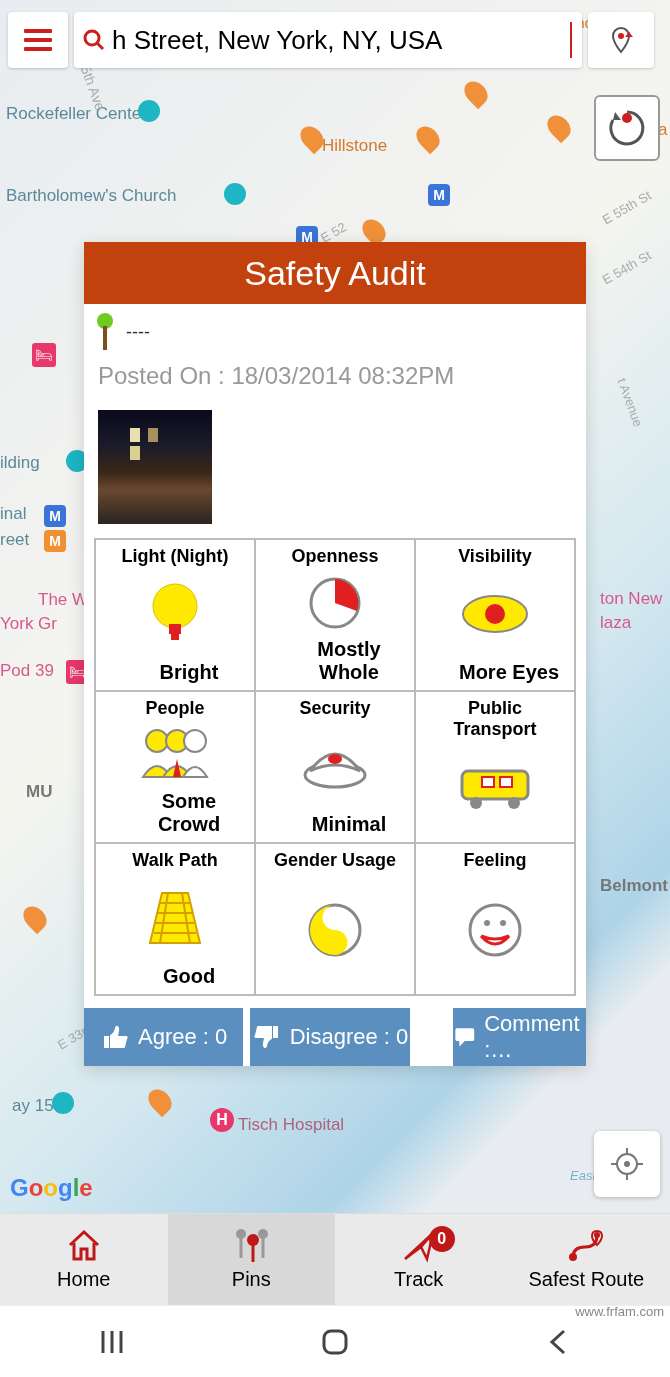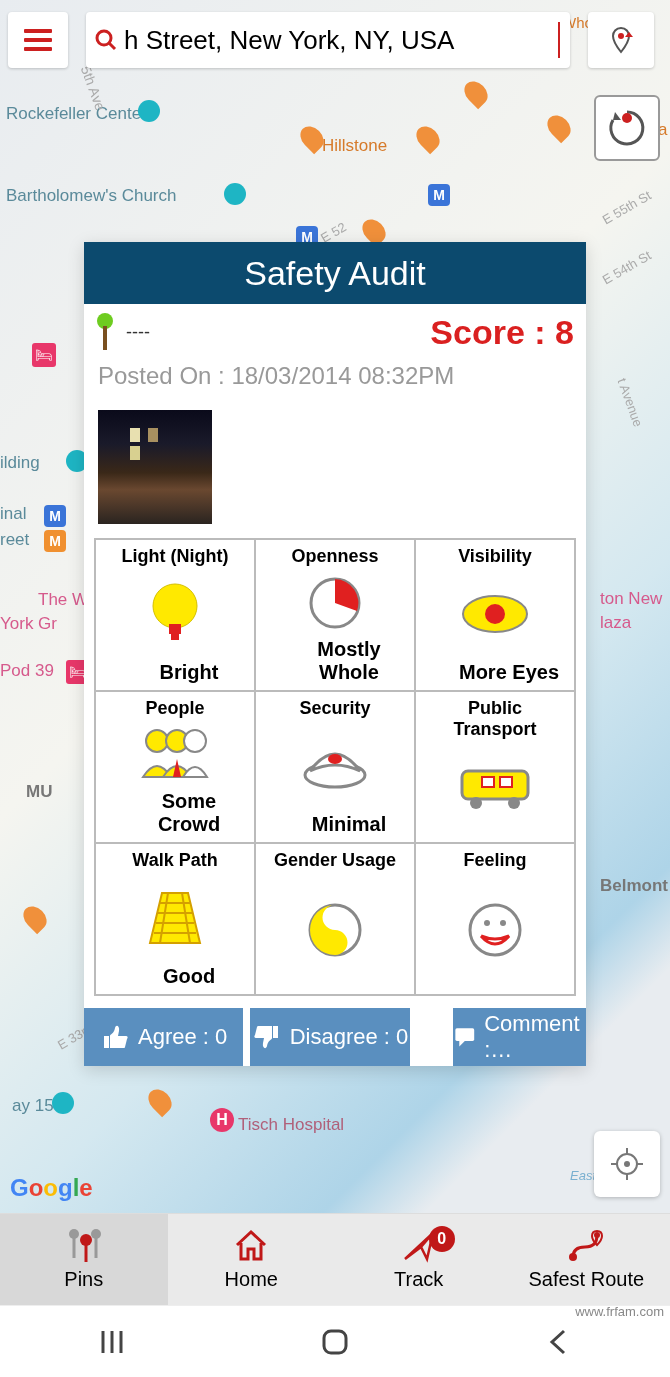--- a/index.html
+++ b/index.html
@@ -12,21 +12,21 @@
 }
 .map-label { position: absolute; font-size: 17px; color: #5a8a9a; font-weight: 500; }
 .map-icon-orange { position: absolute; width: 20px; height: 26px; background: #f0903b; border-radius: 50% 50% 50% 0; transform: rotate(-45deg); }
 .map-icon-blue { position: absolute; width: 22px; height: 22px; background: #3a74d8; border-radius: 4px; color:#fff; font-size:14px; font-weight:bold; display:flex; align-items:center; justify-content:center;}
 .map-icon-cyan { position:absolute; width:22px; height:22px; background:#1eb5c4; border-radius:50%; }
 .map-hotel { position:absolute; width:24px; height:24px; background:#e8376a; border-radius:3px; display:flex;align-items:center;justify-content:center;color:#fff;font-size:14px;}
 .map-hospital { position:absolute; width:24px; height:24px; background:#e8376a; border-radius:50%; display:flex;align-items:center;justify-content:center;color:#fff;font-size:16px;font-weight:bold;}
 
 .top-bar {
   position: absolute; top: 8px; left: 0; right: 8px; height: 64px;
-  display: flex; align-items: center; gap: 18px; padding: 0 8px; z-index: 10;
+  display: flex; align-items: center; gap: 6px; padding: 0 8px; z-index: 10;
 }
 .hamburger {
   width: 60px; height: 56px; background: #fff; border-radius: 4px;
   box-shadow: 0 1px 3px rgba(0,0,0,0.2); display: flex; align-items: center; justify-content: center;
   color: #cc2020; font-size: 28px;
 }
 .hamburger-lines { display:flex; flex-direction:column; gap:5px;}
 .hamburger-lines span { display:block; width:28px; height:4px; background:#cc2020; border-radius:1px;}
 .search-box {
   flex: 1; height: 56px; background: #fff; border-radius: 4px;
@@ -59,21 +59,21 @@
 .google-logo span:nth-child(3){color:#fbbc05;}
 .google-logo span:nth-child(4){color:#4285f4;}
 .google-logo span:nth-child(5){color:#34a853;}
 .google-logo span:nth-child(6){color:#ea4335;}
 
 .card {
   position: absolute; top: 242px; left: 84px; width: 502px;
   background: #fff; z-index: 20; box-shadow: 0 4px 16px rgba(0,0,0,0.15);
 }
 .card-header {
-  height: 62px; background: #0c4a6e; color: #fff; font-size: 34px; font-weight: 400;
+  height: 62px; background: #c2410c; color: #fff; font-size: 34px; font-weight: 400;
   display: flex; align-items: center; justify-content: center;
 }
 .card-meta {
   display: flex; align-items: center; padding: 8px 12px 0 12px; gap: 12px;
 }
 .pin-marker { width: 18px; }
 .meta-dash { font-size: 18px; color: #333; }
 .score { margin-left: auto; font-size: 34px; font-weight: bold; color: #da2020; }
 .posted { padding: 10px 18px 14px 14px; font-size: 24px; color: #999; }
 
@@ -229,21 +229,20 @@
 <div class="google-logo"><span>G</span><span>o</span><span>o</span><span>g</span><span>l</span><span>e</span></div>
 
 <div class="card">
   <div class="card-header">Safety Audit</div>
   <div class="card-meta">
     <svg class="pin-marker" width="18" height="40" viewBox="0 0 18 40">
         <circle cx="9" cy="9" r="8" fill="#6ecc20"></circle>
         <rect x="7" y="14" width="4" height="24" fill="#7a5020"></rect>
       </svg>
     <span class="meta-dash">----</span>
-    <span class="score"><span>Score : </span><span>8</span></span>
   </div>
   <div class="posted">Posted On : 18/03/2014  08:32PM</div>
   <div class="photo"></div>
 
   <div class="grid">
     <div class="cell">
       <div class="cell-title">Light (Night)</div>
       <div class="cell-icon">
           <svg width="56" height="68" viewBox="0 0 56 68">
             <circle cx="28" cy="26" r="22" fill="#ffe900" stroke="#d4c000" stroke-width="1"></circle>
@@ -365,43 +364,43 @@
       <svg class="comment-ico" viewBox="0 0 30 30">
           <rect x="3" y="4" width="24" height="16" rx="2" fill="#fff"></rect>
           <path d="M8 20 l0 7 l7-7 z" fill="#fff"></path>
         </svg>
       <span>Comment :…</span>
     </div>
   </div>
 </div>
 
 <div class="bottom-nav">
+  <div class="nav-item">
+    <div class="nav-ico">
+        <svg width="36" height="34" viewBox="0 0 36 34">
+          <path d="M4 16 L18 3 L32 16 M8 14 v16 h7 v-10 h6 v10 h7 v-16" fill="none" stroke="#c01818" stroke-width="3"></path>
+        </svg>
+      </div>
+    <span>Home</span>
+  </div>
   <div class="nav-item active">
     <div class="nav-ico">
         <svg width="40" height="36" viewBox="0 0 40 36">
           <circle cx="10" cy="6" r="5" fill="#999"></circle>
           <line x1="10" y1="10" x2="10" y2="30" stroke="#999" stroke-width="3"></line>
           <circle cx="22" cy="12" r="6" fill="#c01818"></circle>
           <line x1="22" y1="16" x2="22" y2="34" stroke="#c01818" stroke-width="3"></line>
           <circle cx="32" cy="6" r="5" fill="#999"></circle>
           <line x1="32" y1="10" x2="32" y2="30" stroke="#999" stroke-width="3"></line>
         </svg>
       </div>
     <span>Pins</span>
   </div>
   <div class="nav-item">
     <div class="nav-ico">
-        <svg width="36" height="34" viewBox="0 0 36 34">
-          <path d="M4 16 L18 3 L32 16 M8 14 v16 h7 v-10 h6 v10 h7 v-16" fill="none" stroke="#c01818" stroke-width="3"></path>
-        </svg>
-      </div>
-    <span>Home</span>
-  </div>
-  <div class="nav-item">
-    <div class="nav-ico">
       <svg width="36" height="34" viewBox="0 0 36 34">
           <path d="M4 30 L32 4 L20 18 L32 4 L26 30 L20 18 Z" fill="none" stroke="#c01818" stroke-width="2.5"></path>
         </svg>
       <span class="badge">0</span>
     </div>
     <span>Track</span>
   </div>
   <div class="nav-item">
     <div class="nav-ico">
         <svg width="38" height="34" viewBox="0 0 38 34">

